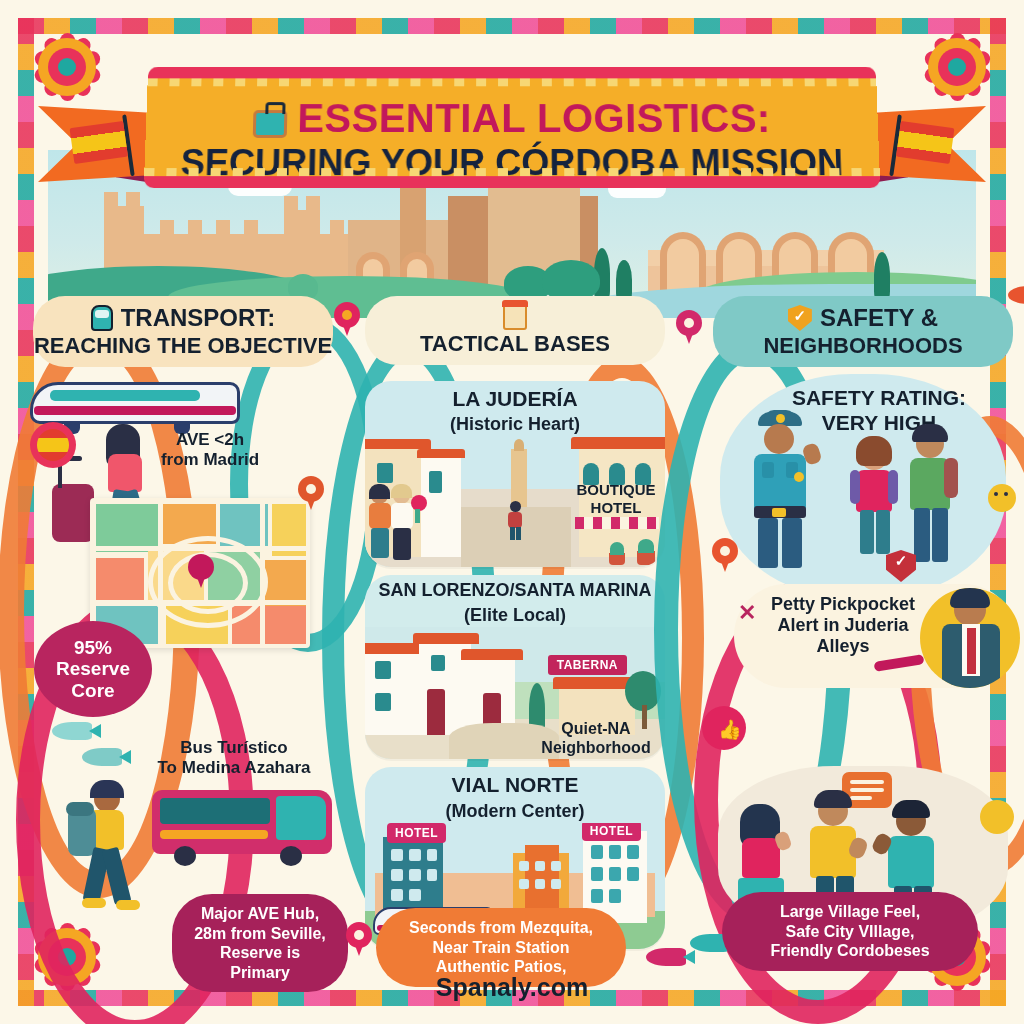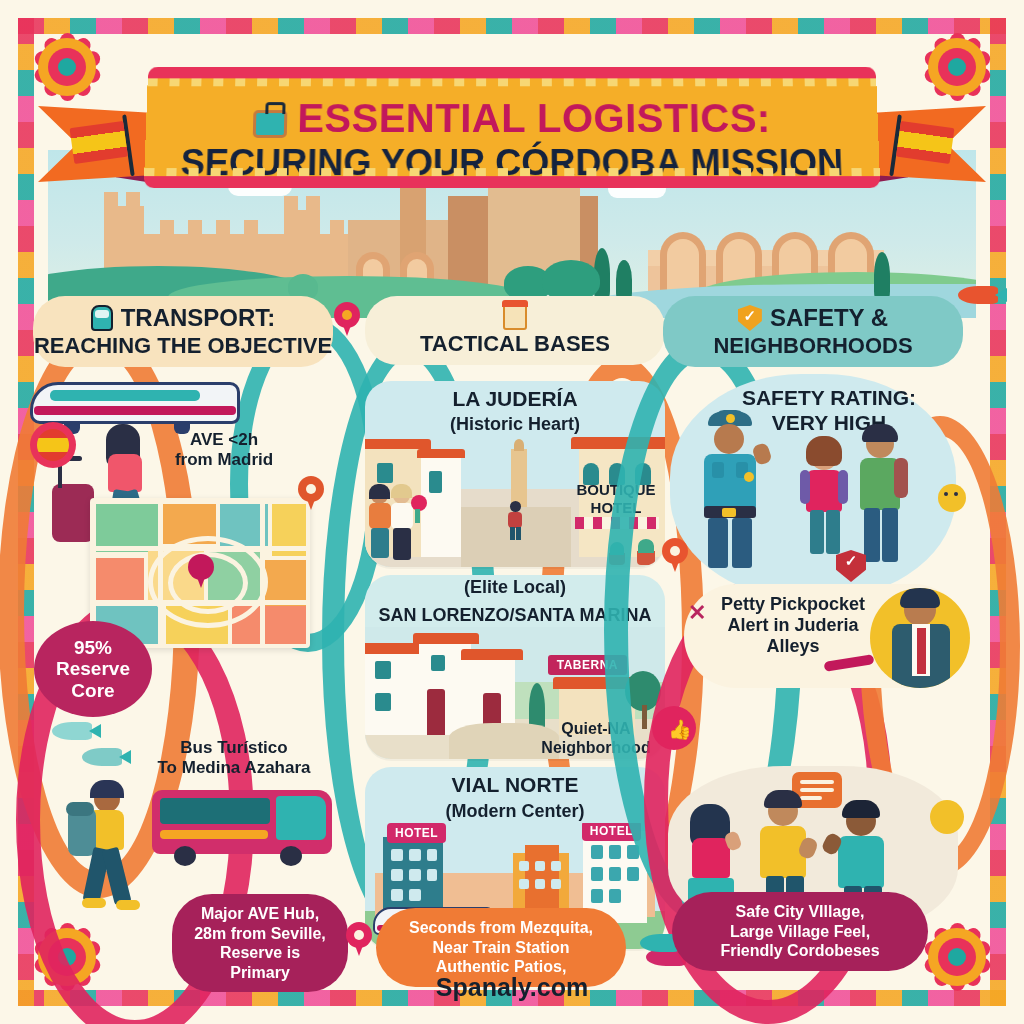--- a/index.html
+++ b/index.html
@@ -68,21 +68,21 @@
      border:3px solid #1A2A3A;border-bottom:none;border-radius:4px 4px 0 0;}
   .flag{position:absolute;width:60px;height:40px;}
   .flag .cloth{position:absolute;left:0;top:0;width:54px;height:36px;
      background:linear-gradient(180deg,#E23C2E 0 28%,#F5C518 28% 72%,#E23C2E 72% 100%);border-radius:2px;}
   .flag .pole{position:absolute;right:2px;top:-6px;width:4px;height:62px;background:#1A2A3A;border-radius:2px;}
   .flag-l{left:34px;top:76px;transform:rotate(-8deg);}
   .flag-r{right:34px;top:76px;transform:rotate(8deg) scaleX(-1);}
 
   
   .col{position:absolute;top:296px;width:318px;height:690px;}
-  .col-1{left:24px;} .col-2{left:356px;} .col-3{left:654px;}
+  .col-1{left:24px;} .col-2{left:356px;} .col-3{left:704px;}
 
   .col-header{position:relative;margin:0 auto;width:300px;min-height:62px;border-radius:32px;
      display:flex;flex-direction:column;align-items:center;justify-content:center;padding:8px 4px;box-sizing:border-box;}
   .ch-1{background:#F8E3BE;}
   .ch-2{background:#F7EFD8;}
   .ch-3{background:#7FC9C6;}
   .ch-top{font-size:24px;font-weight:bold;color:#14202E;white-space:nowrap;display:flex;align-items:center;gap:8px;}
   .ch-bot{font-size:22px;font-weight:bold;color:#14202E;white-space:nowrap;margin-top:1px;}
 
   .ico-train{width:22px;height:26px;background:#2FB3B0;border-radius:8px 8px 4px 4px;border:2px solid #14202E;
@@ -311,21 +311,21 @@
         <div class="p-leg" style="left:26px;top:62px;width:16px;height:48px;background:#2D6B87;transform:rotate(9deg);"></div>
         <div class="p-leg" style="left:44px;top:62px;width:16px;height:50px;background:#2D6B87;transform:rotate(-16deg);"></div>
         <div style="position:absolute;left:22px;top:106px;width:22px;height:9px;background:#2A2F45;border-radius:4px;"></div>
         <div style="position:absolute;left:50px;top:108px;width:22px;height:9px;background:#2A2F45;border-radius:4px;"></div>
 
         <div style="position:absolute;left:-32px;top:56px;width:42px;height:58px;background:#9C2B55;border-radius:8px;"></div>
         <div style="position:absolute;left:-26px;top:30px;width:4px;height:30px;background:#2A2F45;"></div>
         <div style="position:absolute;left:-28px;top:28px;width:26px;height:5px;background:#2A2F45;border-radius:3px;"></div>
       </div>
 
-      <div class="note" style="left:130px;top:58px;width:140px;">
+      <div class="note" style="left:116px;top:58px;width:140px;">
         <div>AVE &lt;2h</div>
         <div>from Madrid</div>
       </div>
 
       <div style="position:absolute;left:6px;top:50px;width:46px;height:46px;border-radius:50%;background:#E8325A;"></div>
       <div style="position:absolute;left:13px;top:57px;width:32px;height:32px;border-radius:50%;
           background:linear-gradient(180deg,#E23C2E 0 28%,#F5C518 28% 72%,#E23C2E 72% 100%);"></div>
 
       <div style="position:absolute;left:66px;top:126px;width:220px;height:150px;background:#FBF3E0;
                   border-radius:4px;overflow:hidden;box-shadow:0 2px 6px rgba(0,0,0,.12);">
@@ -475,22 +475,22 @@
         <div style="position:absolute;right:10px;bottom:2px;width:18px;height:14px;background:#D2553C;border-radius:0 0 4px 4px;"></div>
         <div style="position:absolute;right:11px;bottom:14px;width:16px;height:14px;background:#3FA98A;border-radius:50% 50% 0 0;"></div>
         <div style="position:absolute;right:40px;bottom:2px;width:16px;height:12px;background:#D2553C;border-radius:0 0 4px 4px;"></div>
         <div style="position:absolute;right:41px;bottom:12px;width:14px;height:13px;background:#3FA98A;border-radius:50% 50% 0 0;"></div>
 
         <div class="note" style="right:6px;top:44px;width:86px;font-size:15px;">BOUTIQUE<br>HOTEL</div>
       </div>
     </div>
 
     <div class="card" style="margin-top:8px;background:#D2ECEC;">
+      <div class="card-label" style="font-size:18px;">SAN LORENZO/SANTA MARINA</div>
       <div class="card-label cl-sub" style="margin-top:-3px;">(Elite Local)</div>
-      <div class="card-label" style="font-size:18px;">SAN LORENZO/SANTA MARINA</div>
       <div class="scene" style="height:132px;background:linear-gradient(180deg,#CFE9EA 0 42%,#BFE0BD 42% 70%,#E8DFC9 70% 100%);">
 
         <div class="bldg" style="left:0;top:24px;width:58px;height:84px;background:#FDFAF2;"></div>
         <div class="roof" style="left:-6px;top:16px;width:72px;height:11px;"></div>
         <div class="win" style="left:10px;top:34px;width:16px;height:18px;background:#2A8B8E;"></div>
         <div class="win" style="left:10px;top:66px;width:16px;height:18px;background:#2A8B8E;"></div>
         <div class="bldg" style="left:54px;top:14px;width:52px;height:94px;background:#FDFAF2;"></div>
         <div class="roof" style="left:48px;top:6px;width:66px;height:11px;"></div>
         <div class="win" style="left:66px;top:28px;width:14px;height:16px;background:#2A8B8E;"></div>
         <div style="position:absolute;left:62px;top:62px;width:18px;height:46px;background:#9C2B3E;border-radius:3px 3px 0 0;"></div>
@@ -699,20 +699,20 @@
         <div class="p-leg" style="left:14px;top:86px;width:18px;height:44px;background:#20556B;"></div>
         <div class="p-leg" style="left:34px;top:86px;width:18px;height:44px;background:#20556B;"></div>
         <div style="position:absolute;left:-6px;top:34px;width:16px;height:20px;background:#8B5A38;border-radius:7px;transform:rotate(28deg);"></div>
       </div>
 
       <div style="position:absolute;right:8px;top:34px;width:34px;height:34px;border-radius:50%;background:#F2C029;"></div>
       <div class="fish" style="left:-14px;bottom:14px;background:#2FB3B0;"></div>
     </div>
 
     <div class="pill pill-magenta" style="left:18px;top:596px;width:256px;">
+      <div>Large Village Feel,</div>
       <div>Safe City VIllage,</div>
-      <div>Large Village Feel,</div>
       <div>Friendly Cordobeses</div>
     </div>
   </div>
 
   <div class="footer">Spanaly.com</div>
 </div>
 
 </body></html>

